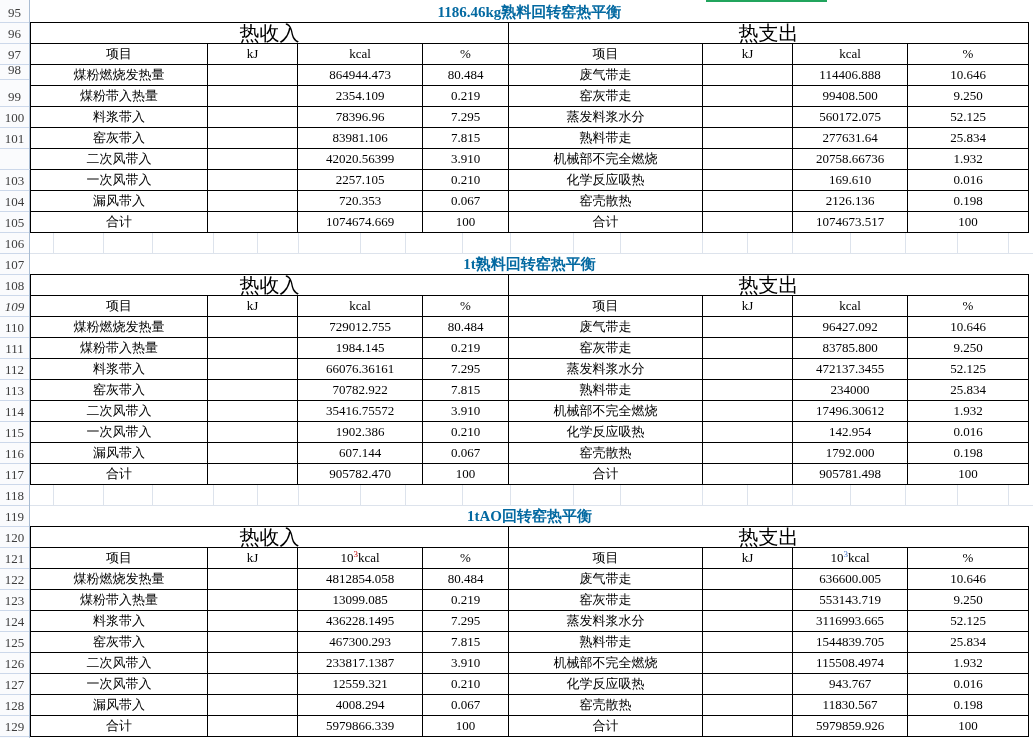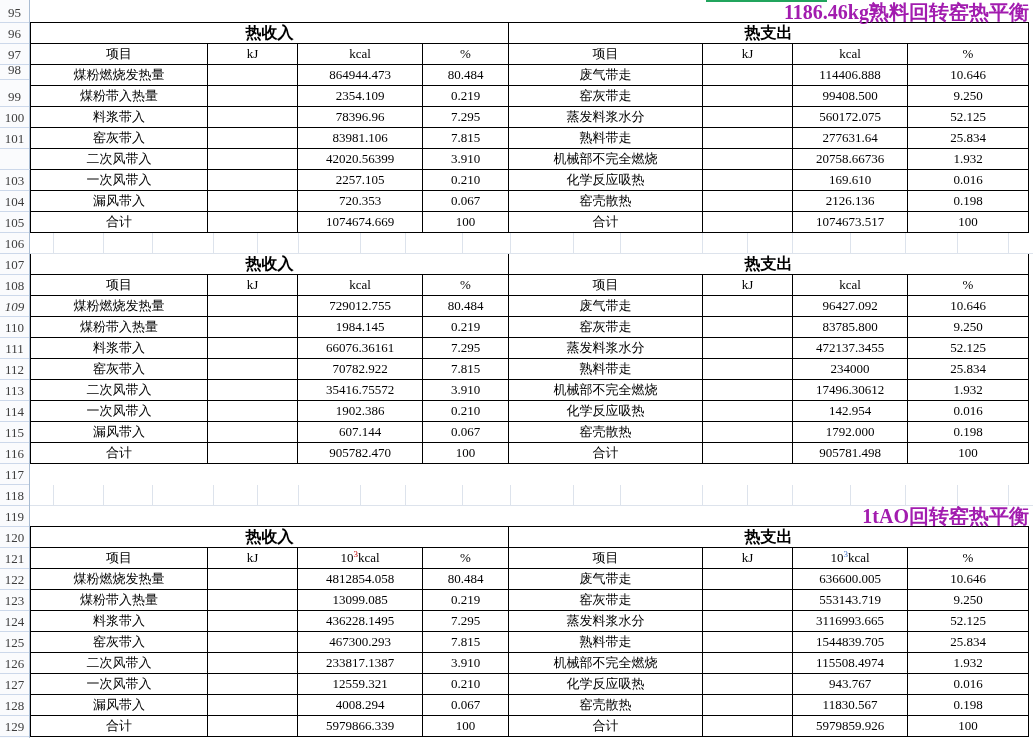--- a/index.html
+++ b/index.html
@@ -18,38 +18,38 @@
   }
   .rowhead {
     position: absolute; left: 0; width: 29px; height: 21px;
     line-height: 21px; text-align: center; font-size: 13px; color: #3c3c3c;
     border-bottom: 1px solid #ccd8ea;
   }
 
   
   .tbl { position: absolute; left: 30px; width: 999px; }
   .t-title {
-    height: 21px; line-height: 20px; text-align: right;
-    font-weight: bold; font-size: 20px; color: #a21caf;
+    height: 21px; line-height: 20px; text-align: center;
+    font-weight: bold; font-size: 15px; color: #0369a1;
     border-bottom: 1px solid #000; background: #fff;
   }
   .t-grid {
     display: grid;
     grid-template-columns: 177px 90px 125px 86px 194px 90px 115px 121px;
     grid-auto-rows: 21px;
     border-left: 1px solid #000;
     background: #fff;
   }
   .cell {
     position: relative;
     border-right: 1px solid #000; border-bottom: 1px solid #000;
     text-align: center; font-size: 13px; line-height: 20px; color: #000;
     white-space: nowrap; overflow: hidden;
   }
-  .sec { grid-column: span 4; font-weight: bold; font-size: 16px; }
+  .sec { grid-column: span 4; font-weight: normal; font-size: 20px; }
   .sup { vertical-align: super; font-size: 9px; line-height: 9px; }
 
   
   .empty-row {
     position: absolute; left: 30px; width: 1003px; height: 21px;
     border-bottom: 1px solid #dde3ec; background: #fff;
   }
   .gl { position: absolute; top: 0; width: 1px; height: 20px; background: #dde3ec; }
 
   
@@ -170,20 +170,21 @@
         <div class="cell"></div>
         <div class="cell">1074674.669</div>
         <div class="cell">100</div>
         <div class="cell">合计</div>
         <div class="cell"></div>
         <div class="cell">1074673.517</div>
         <div class="cell">100</div>
       </div>
     </div>
     <div class="tbl" style="top: 254px;">
+      <div class="t-title">1t熟料回转窑热平衡</div>
       <div class="t-grid">
         <div class="cell sec">热收入</div>
         <div class="cell sec">热支出</div>
         <div class="cell">项目</div>
         <div class="cell">kJ</div>
         <div class="cell">kcal</div>
         <div class="cell">%</div>
         <div class="cell">项目</div>
         <div class="cell">kJ</div>
         <div class="cell">kcal</div>

